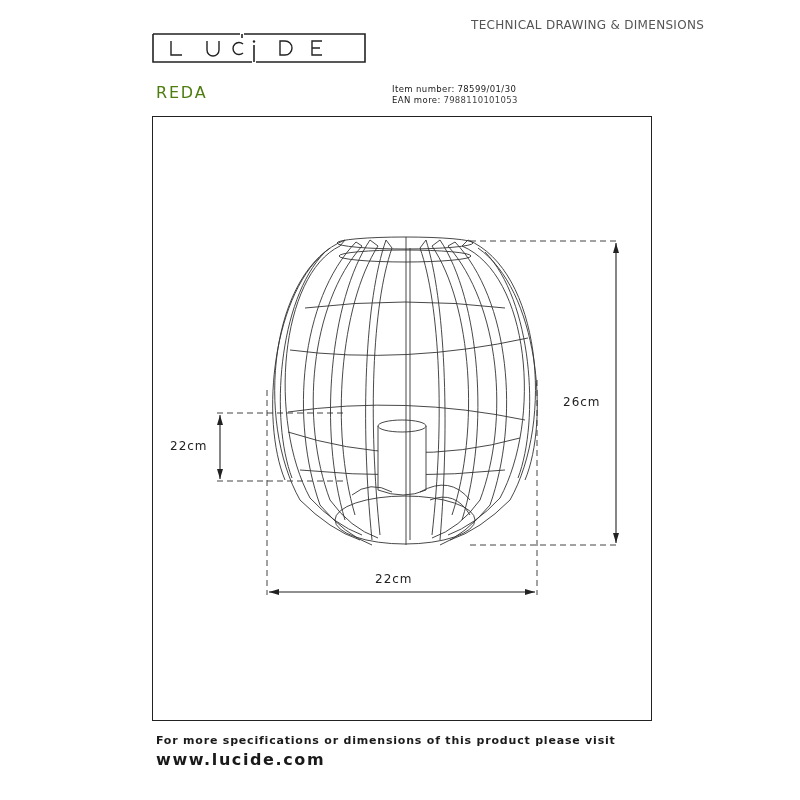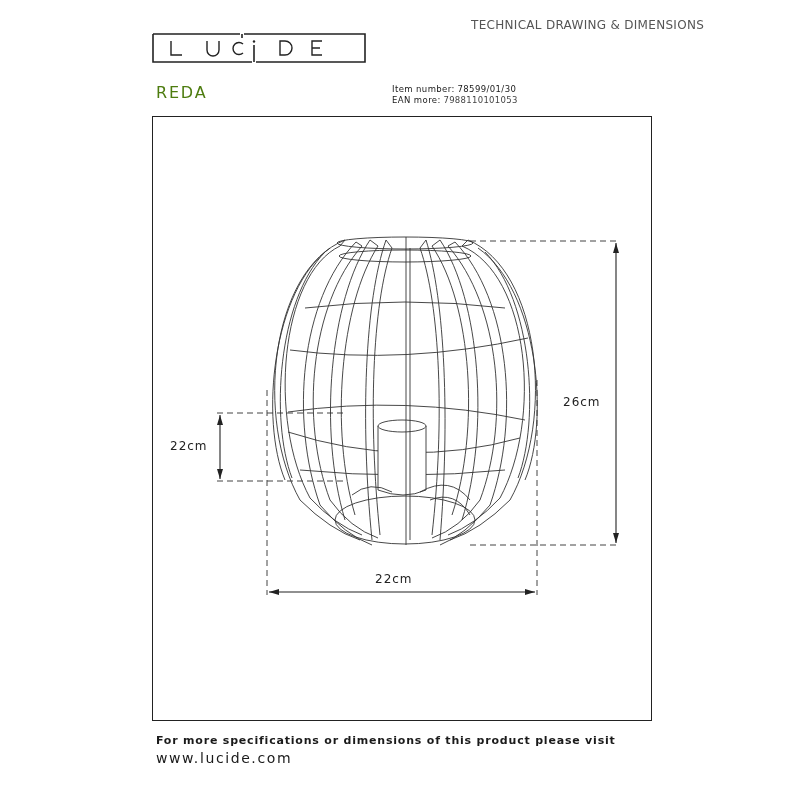--- a/index.html
+++ b/index.html
@@ -9,21 +9,21 @@
     .doc-type { position: absolute; left: 471px; top: 18px; font-size: 12px; letter-spacing: 0.3px; color: #555; font-family: "DejaVu Sans", sans-serif; }
     .product-name { position: absolute; left: 156px; top: 83px; font-size: 16px; font-weight: normal; letter-spacing: 1.8px; color: #4d7c0f; }
     .meta { position: absolute; left: 392px; top: 84px; font-size: 8.5px; line-height: 11px; color: #1a1a1a; }
     .meta .lbl { font-weight: normal; letter-spacing: 0.4px; }
     .meta .val-bold { font-weight: normal; letter-spacing: 0.4px; }
     .meta .val { color: #444; letter-spacing: 0.3px; }
     .frame { position: absolute; left: 152px; top: 116px; width: 498px; height: 603px; border: 1.5px solid #222; box-sizing: content-box; }
     .drawing { position: absolute; left: 0; top: 0; width: 800px; height: 800px; pointer-events: none; }
     .dim-label { position: absolute; font-size: 12px; letter-spacing: 1px; color: #222; }
     .footer-line { position: absolute; left: 156px; top: 734px; font-size: 11px; font-weight: bold; letter-spacing: 0.8px; color: #1a1a1a; }
-    .footer-url { position: absolute; left: 156px; top: 750px; font-size: 14px; font-weight: normal; letter-spacing: 1.6px; color: #1a1a1a; text-decoration: none; }
+    .footer-url { position: absolute; left: 156px; top: 750px; font-size: 16px; font-weight: bold; letter-spacing: 1.6px; color: #1a1a1a; text-decoration: none; }
   </style>
 </head>
 <body>
 
 <div class="logo">
   <svg width="214" height="30" viewBox="0 0 214 30">
 
     <path d="M1 1 H88 M92 1 H213 V29 H104 M100 29 H1 V1" fill="none" stroke="#222" stroke-width="1.6"></path>
     <path d="M90 1 V5" stroke="#222" stroke-width="1.6"></path>
     <path d="M102 12 V29" stroke="#222" stroke-width="1.6"></path>

